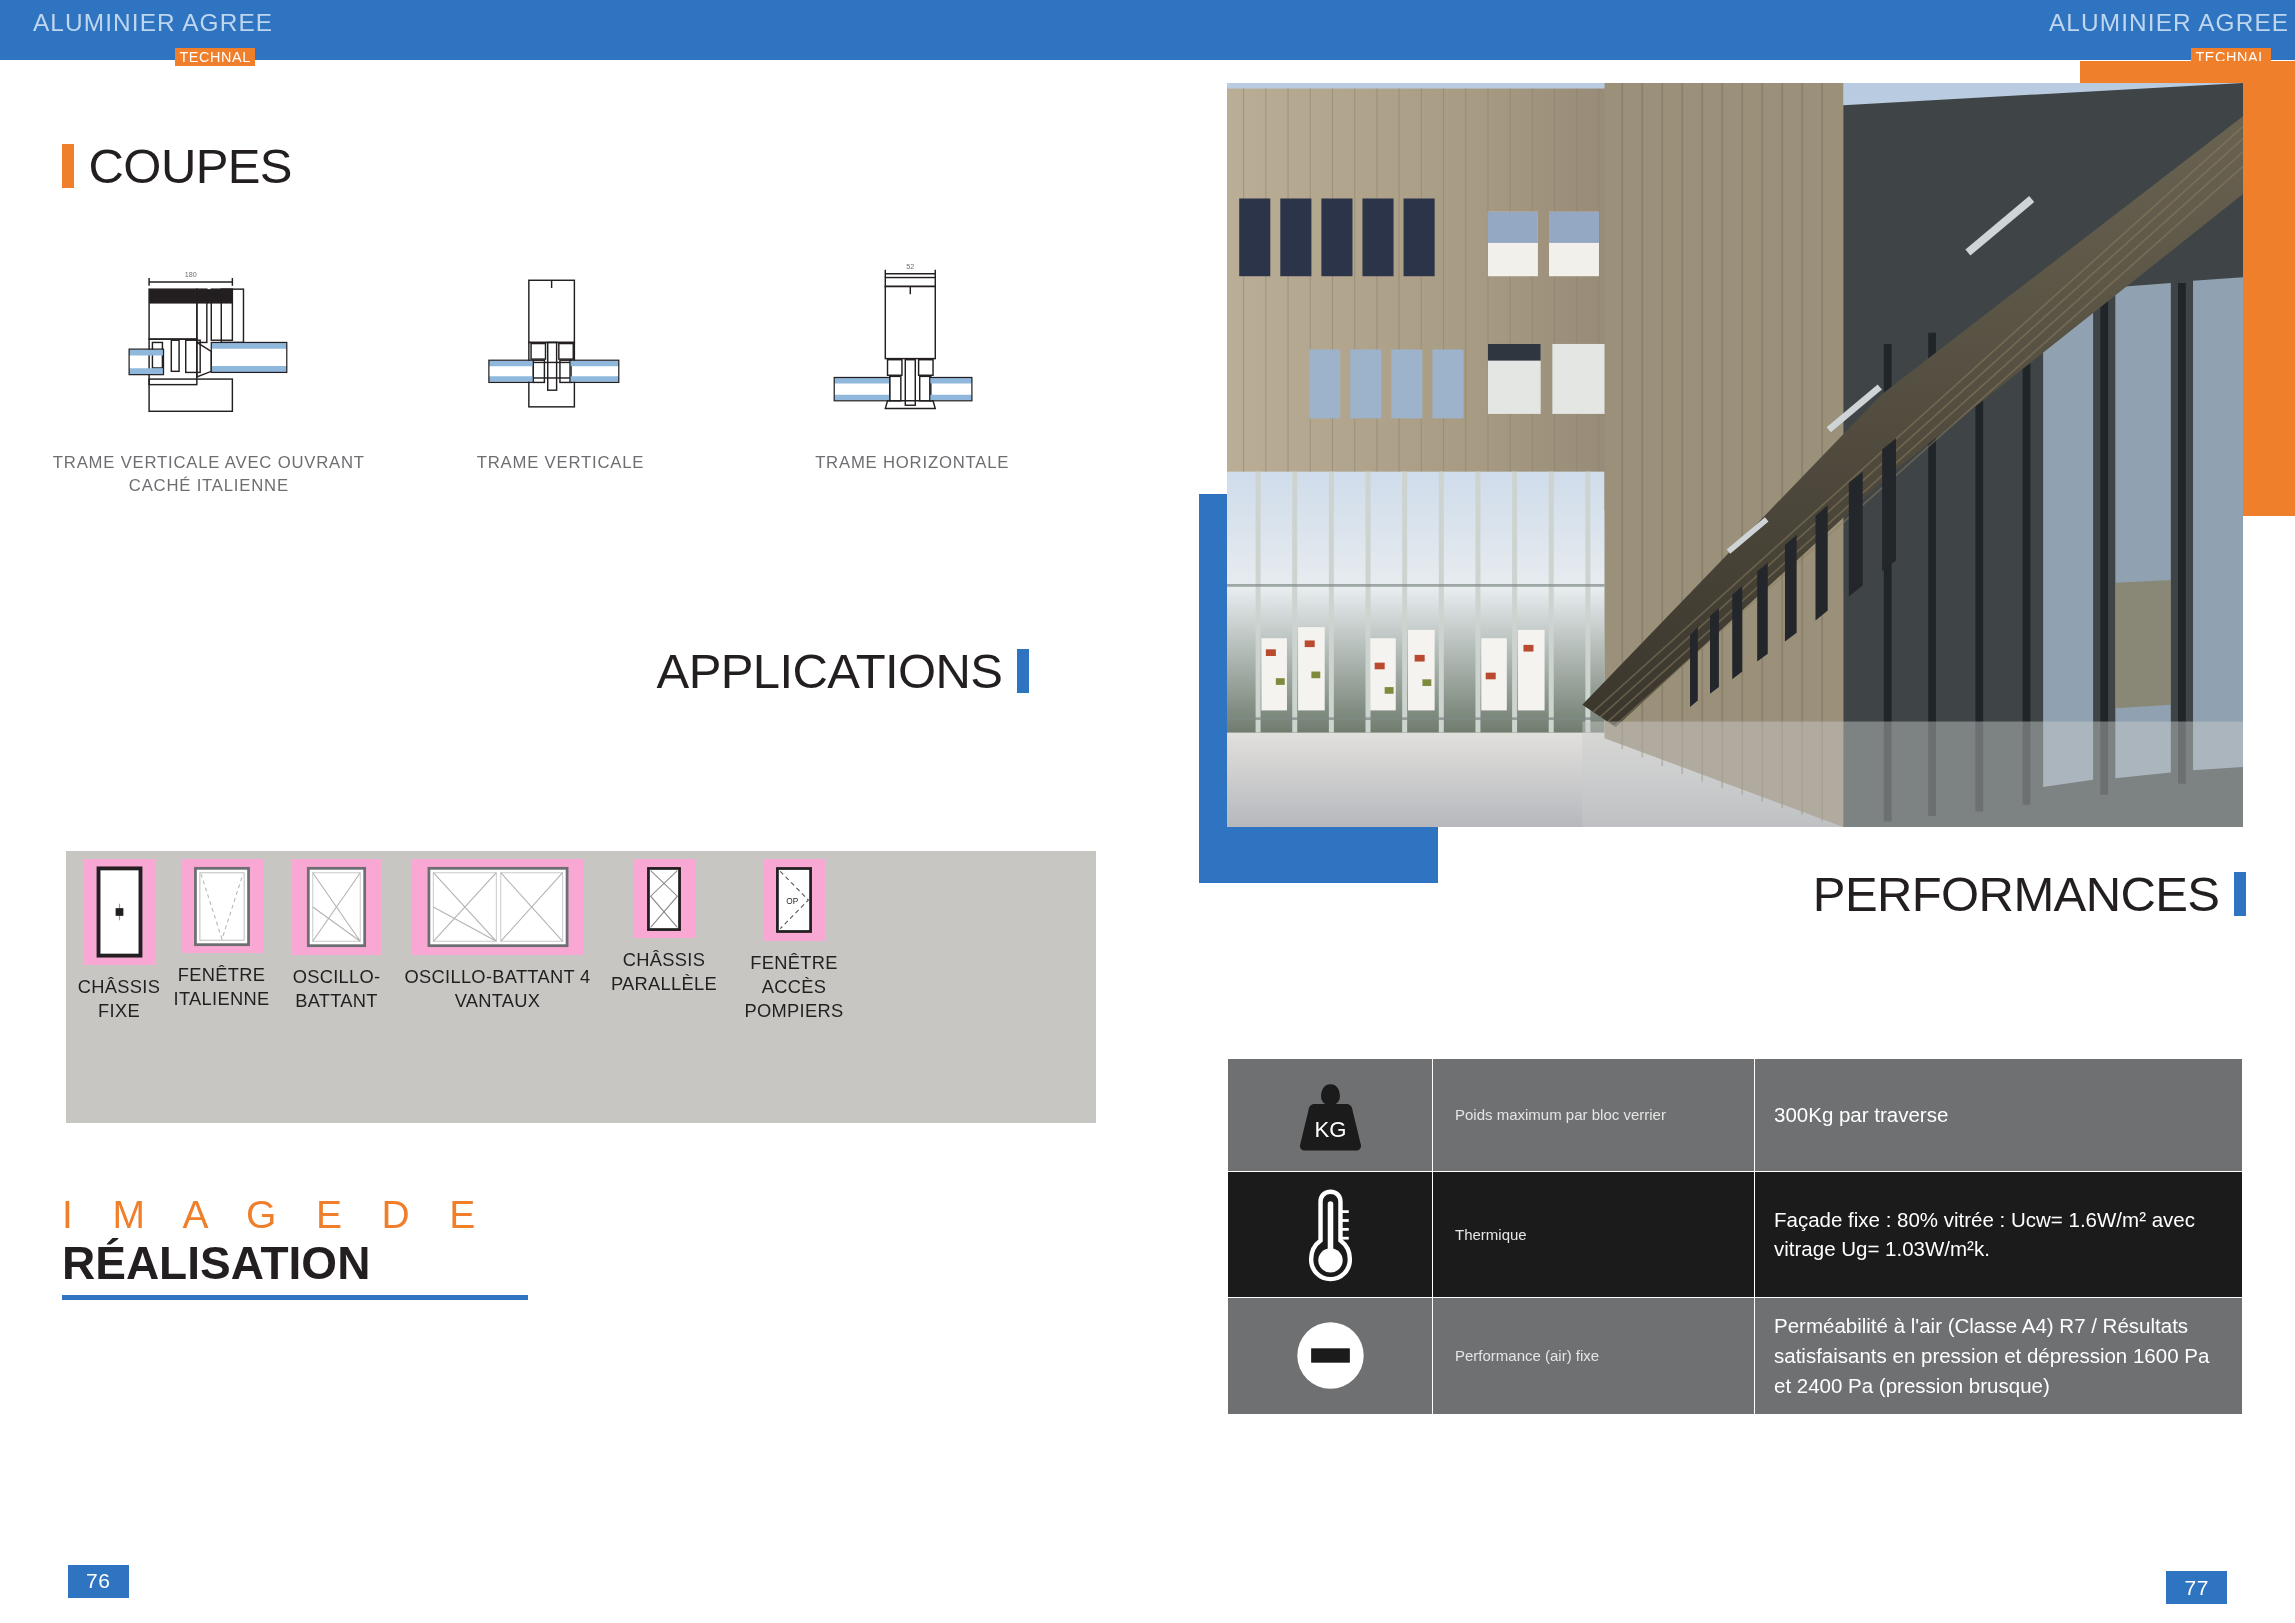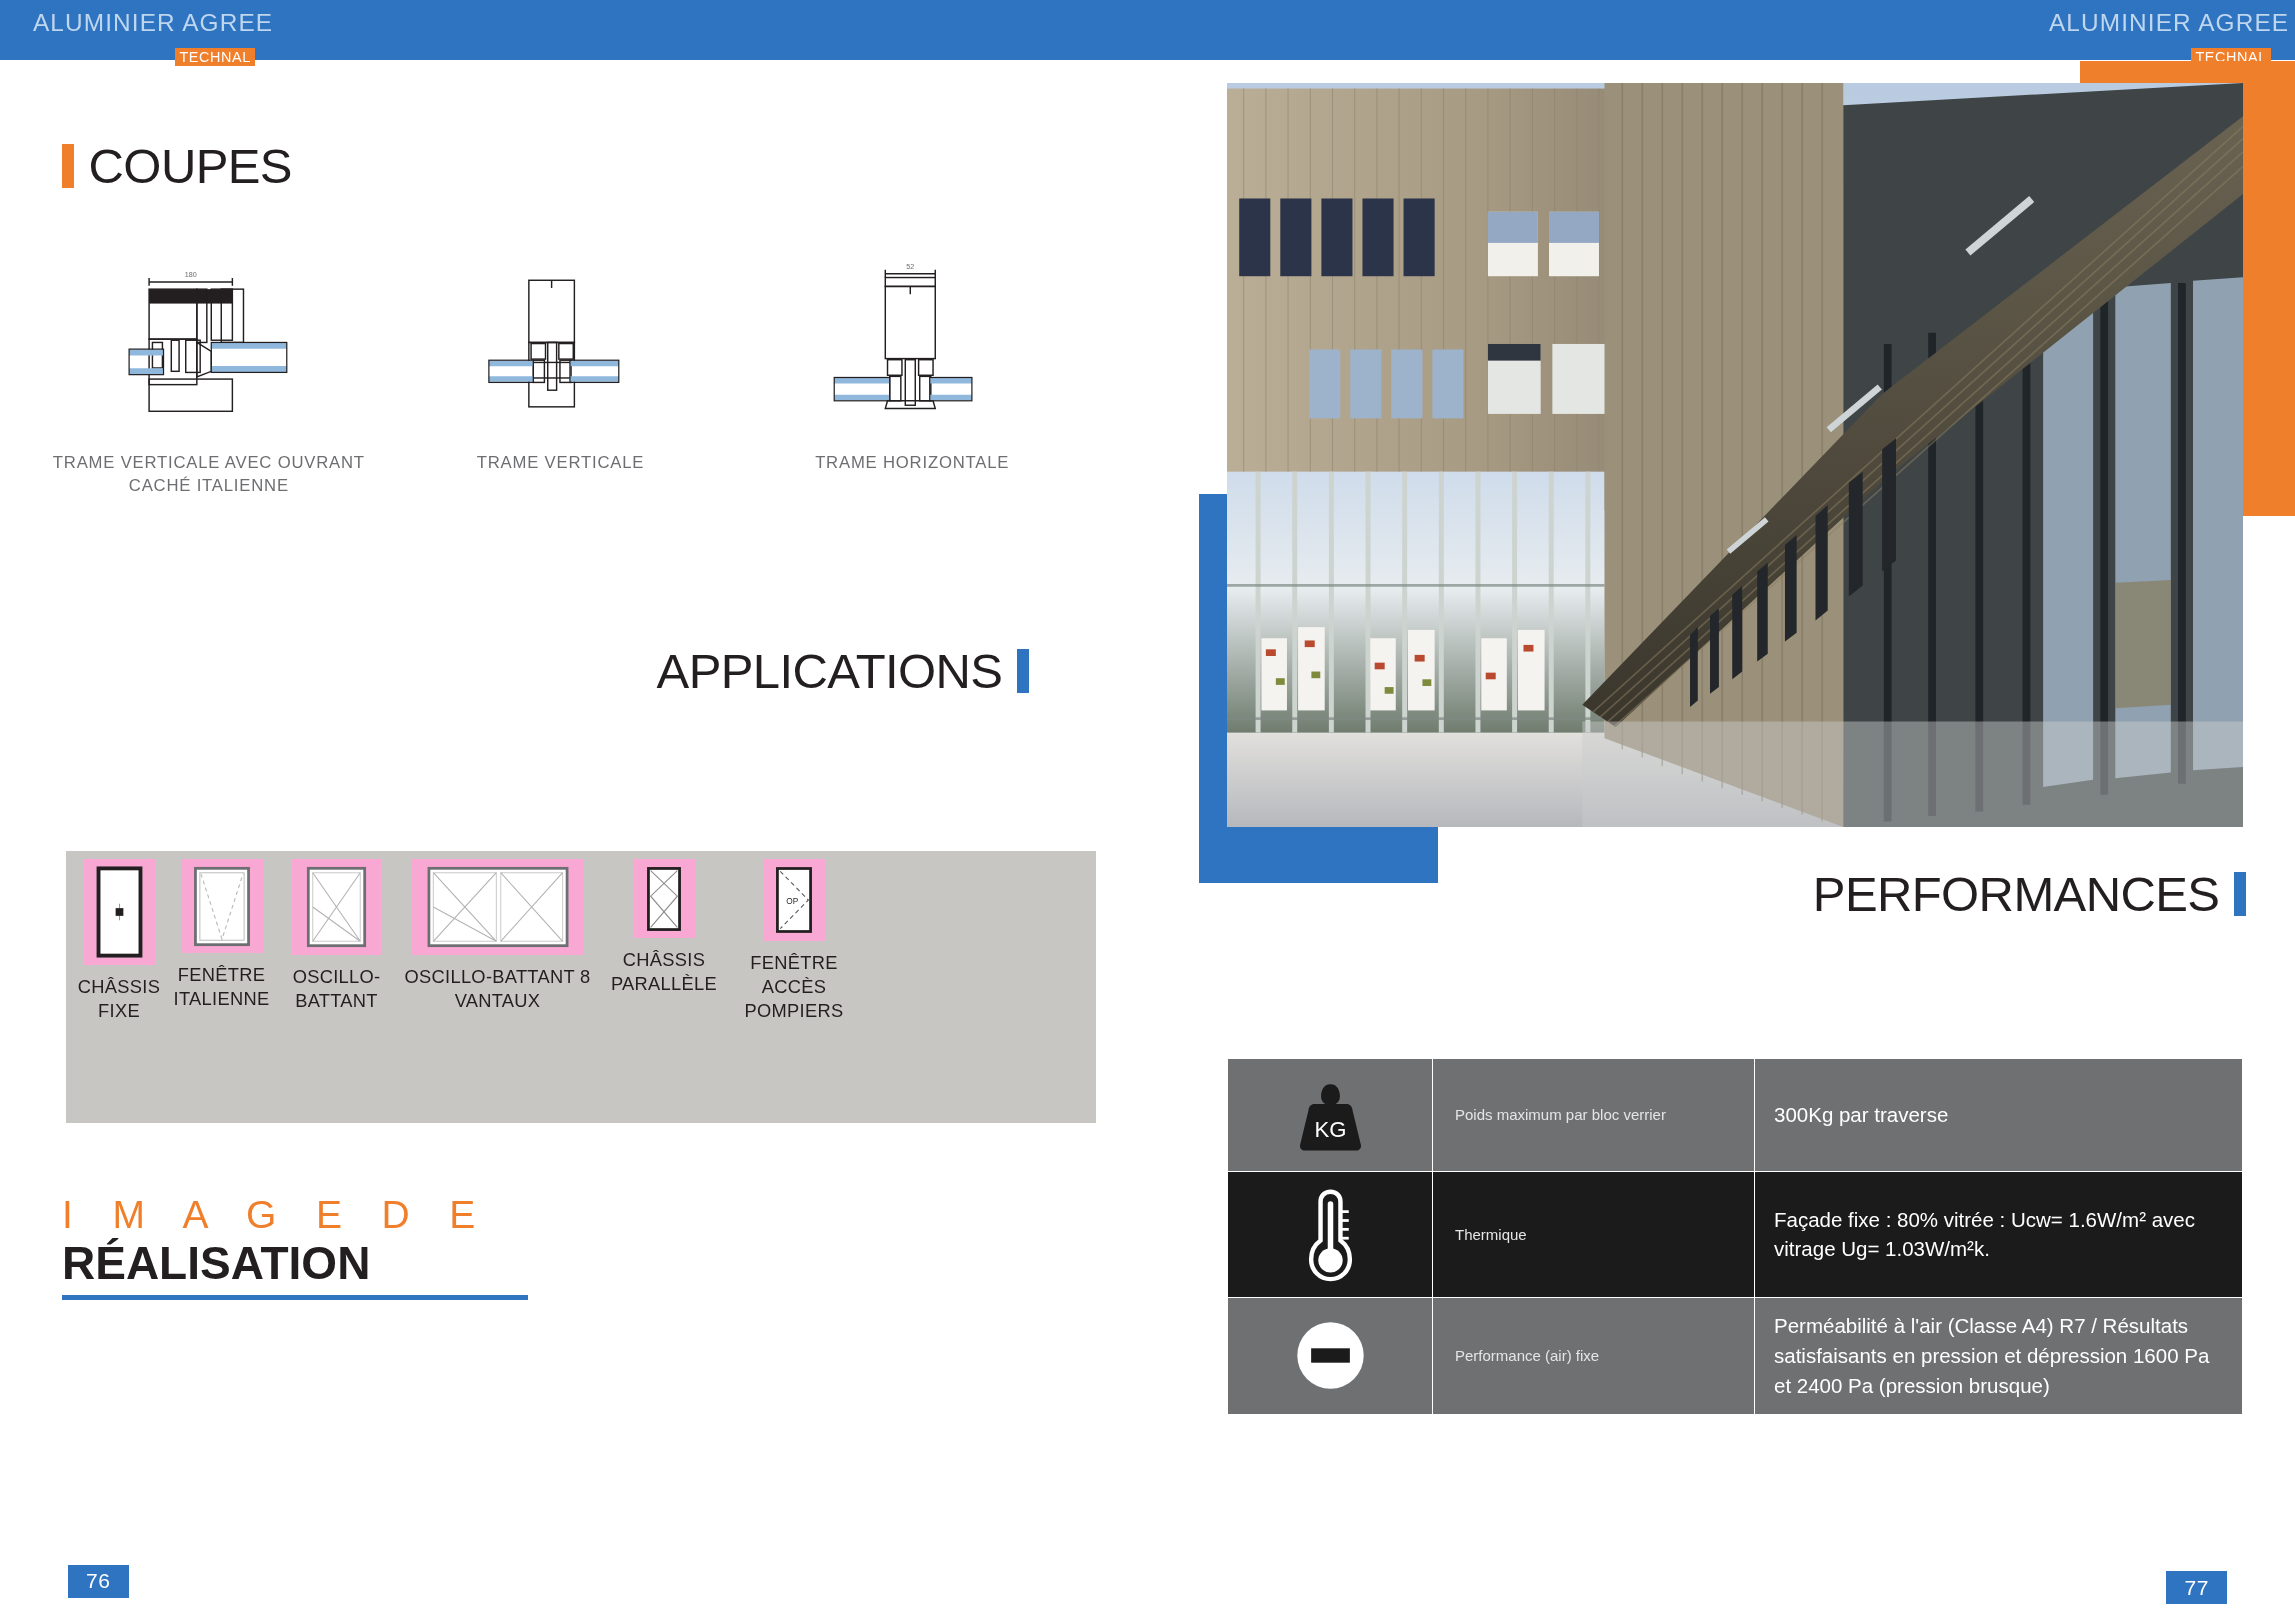--- a/index.html
+++ b/index.html
@@ -322,21 +322,21 @@
       <div class="app-glyph" style="width:173px;height:96px">
         <svg width="148" height="84" viewBox="0 0 266 152">
           <rect x="8" y="6" width="250" height="140" fill="#ffffff" stroke="#6d6e71" stroke-width="5"></rect>
           <rect x="16" y="14" width="114" height="124" fill="none" stroke="#cfcfcf" stroke-width="2"></rect>
           <rect x="138" y="14" width="112" height="124" fill="none" stroke="#cfcfcf" stroke-width="2"></rect>
           <path d="M16 138 L130 14" fill="none" stroke="#b3b3b3" stroke-width="2"></path>
           <path d="M16 76 L130 138 L16 14" fill="none" stroke="#b3b3b3" stroke-width="2"></path>
           <path d="M138 14 L250 138 M138 138 L250 14" fill="none" stroke="#b3b3b3" stroke-width="2"></path>
         </svg>
       </div>
-      <div class="app-cap">OSCILLO-BATTANT 8 VANTAUX</div>
+      <div class="app-cap">OSCILLO-BATTANT 4 VANTAUX</div>
     </div>
 
     <div class="app-item" style="width:130px">
       <div class="app-glyph" style="width:61px;height:79px">
         <svg width="40" height="68" viewBox="0 0 72 122">
           <rect x="8" y="6" width="56" height="110" fill="#ffffff" stroke="#231f20" stroke-width="5"></rect>
           <path d="M12 10 L60 56 L12 112" fill="none" stroke="#8c8c8c" stroke-width="2"></path>
           <path d="M60 10 L12 56 L60 112" fill="none" stroke="#8c8c8c" stroke-width="2"></path>
         </svg>
       </div>

